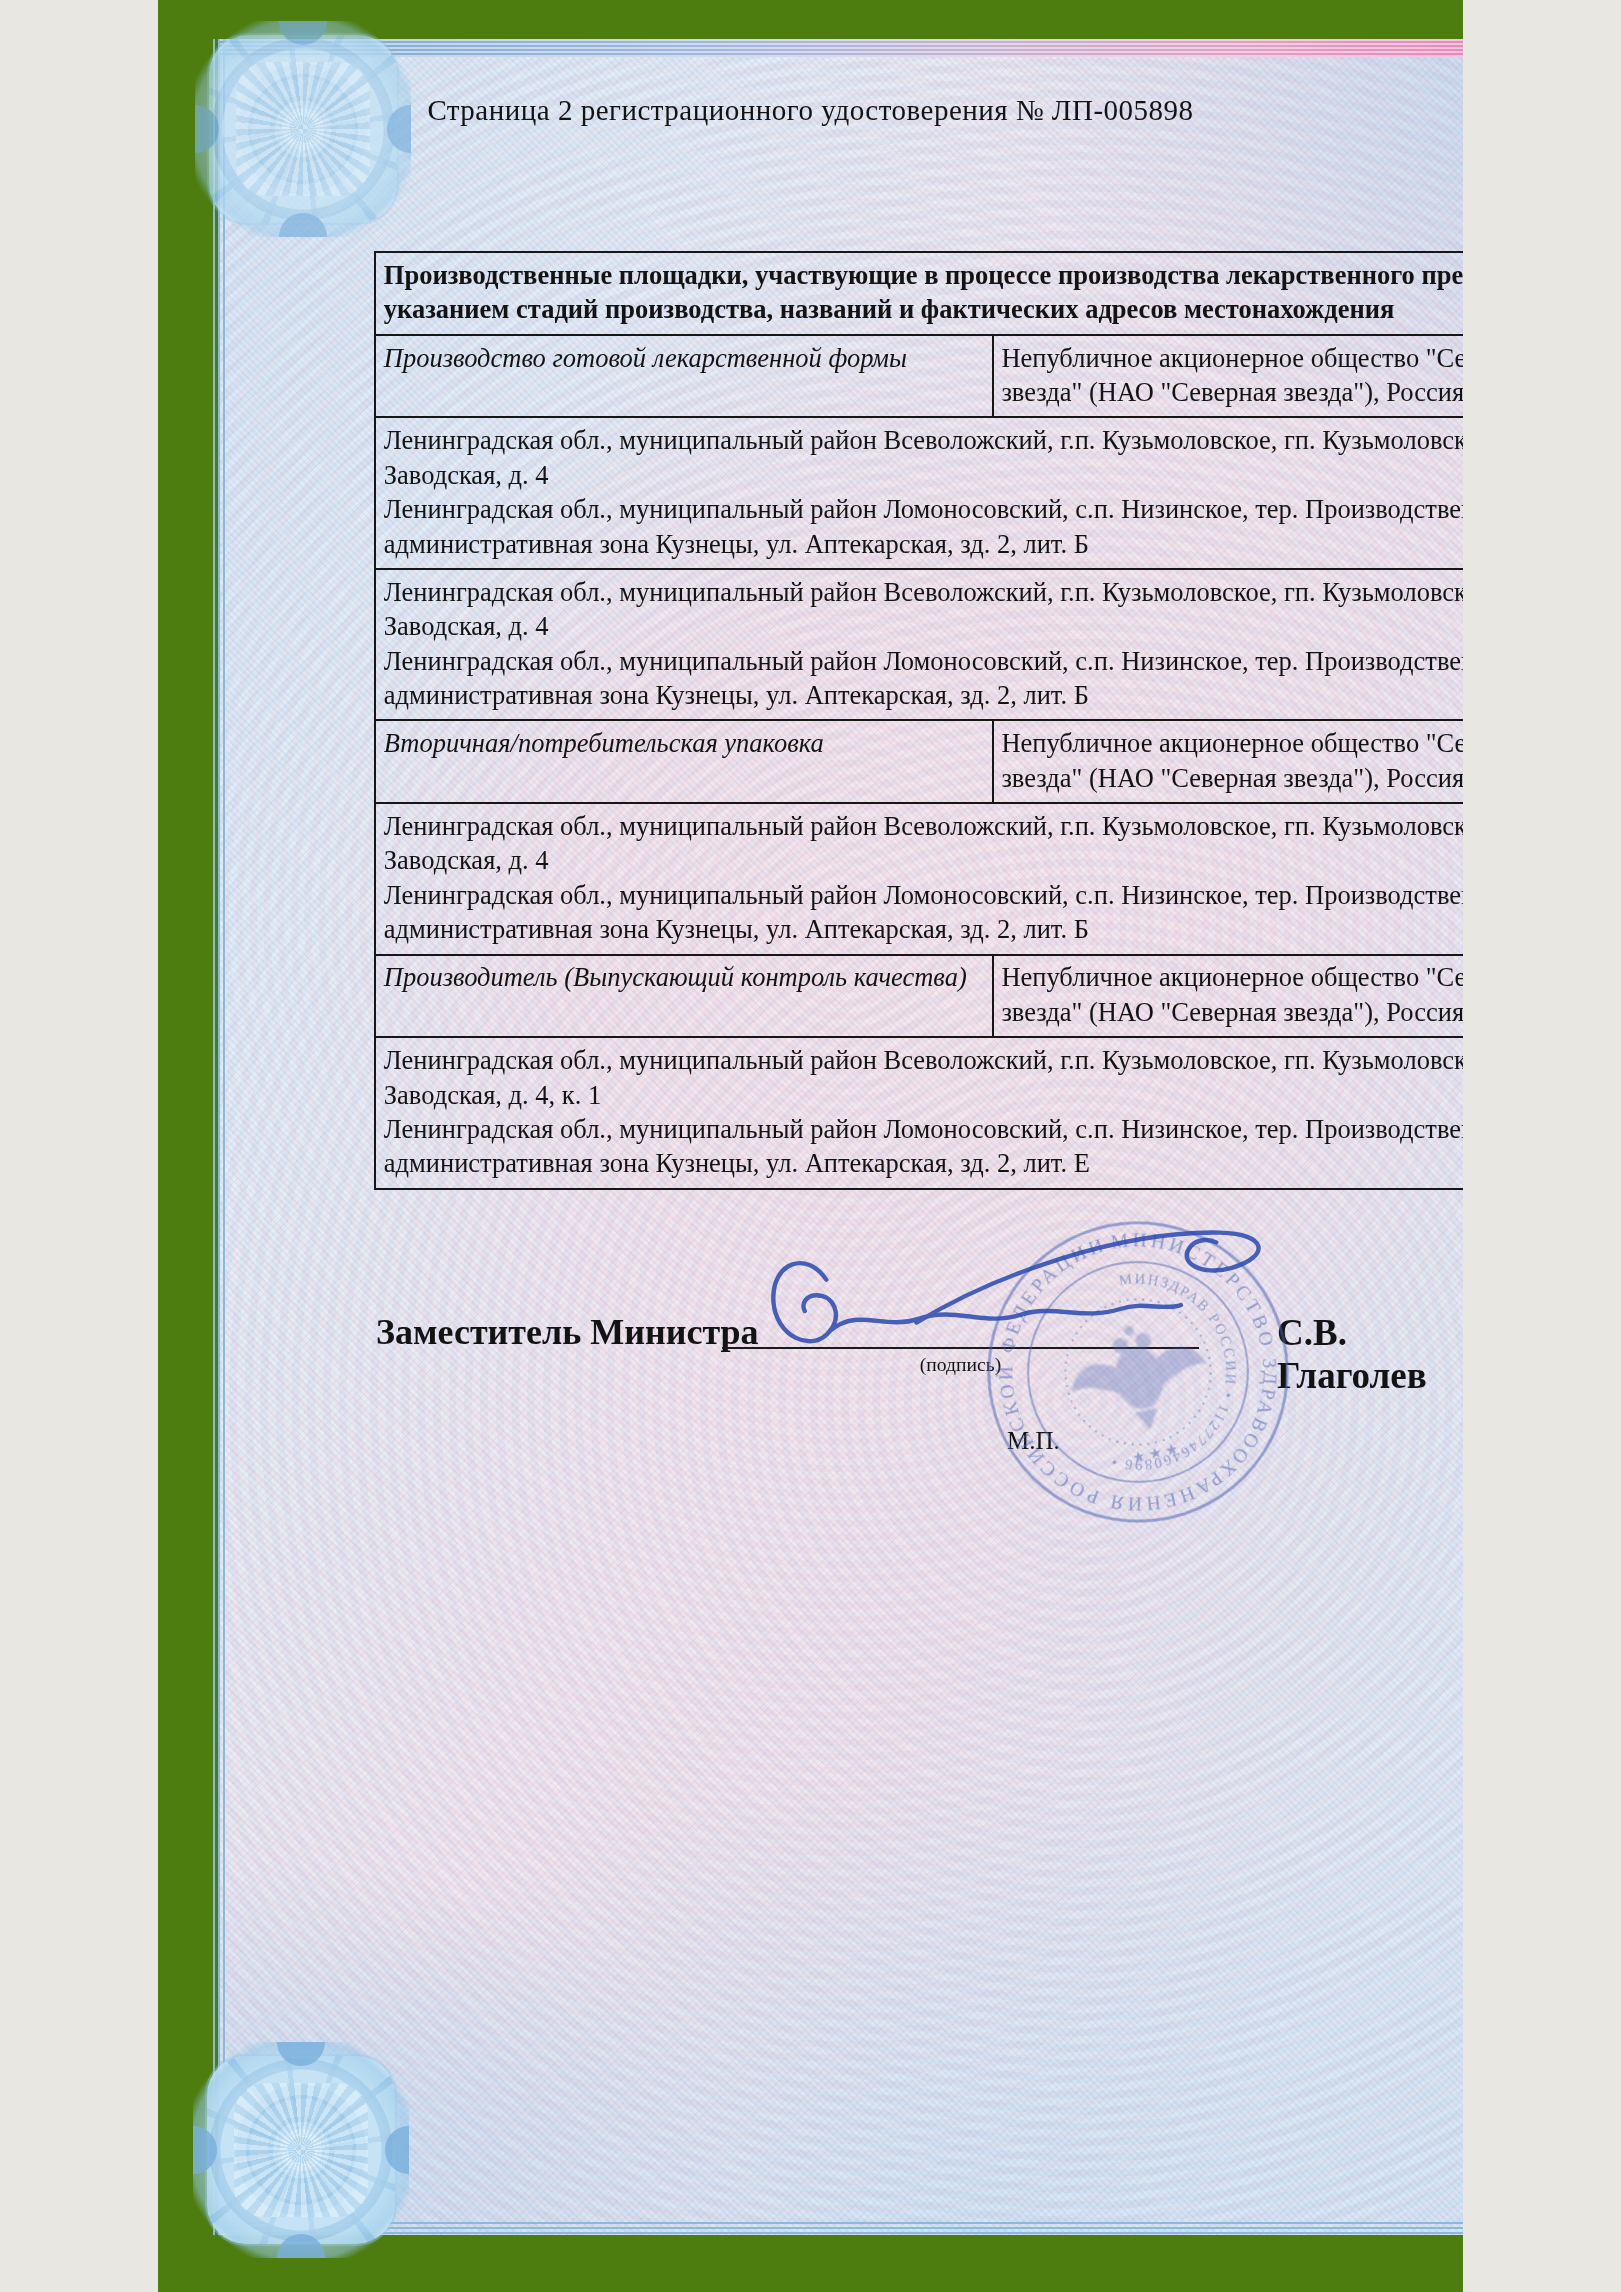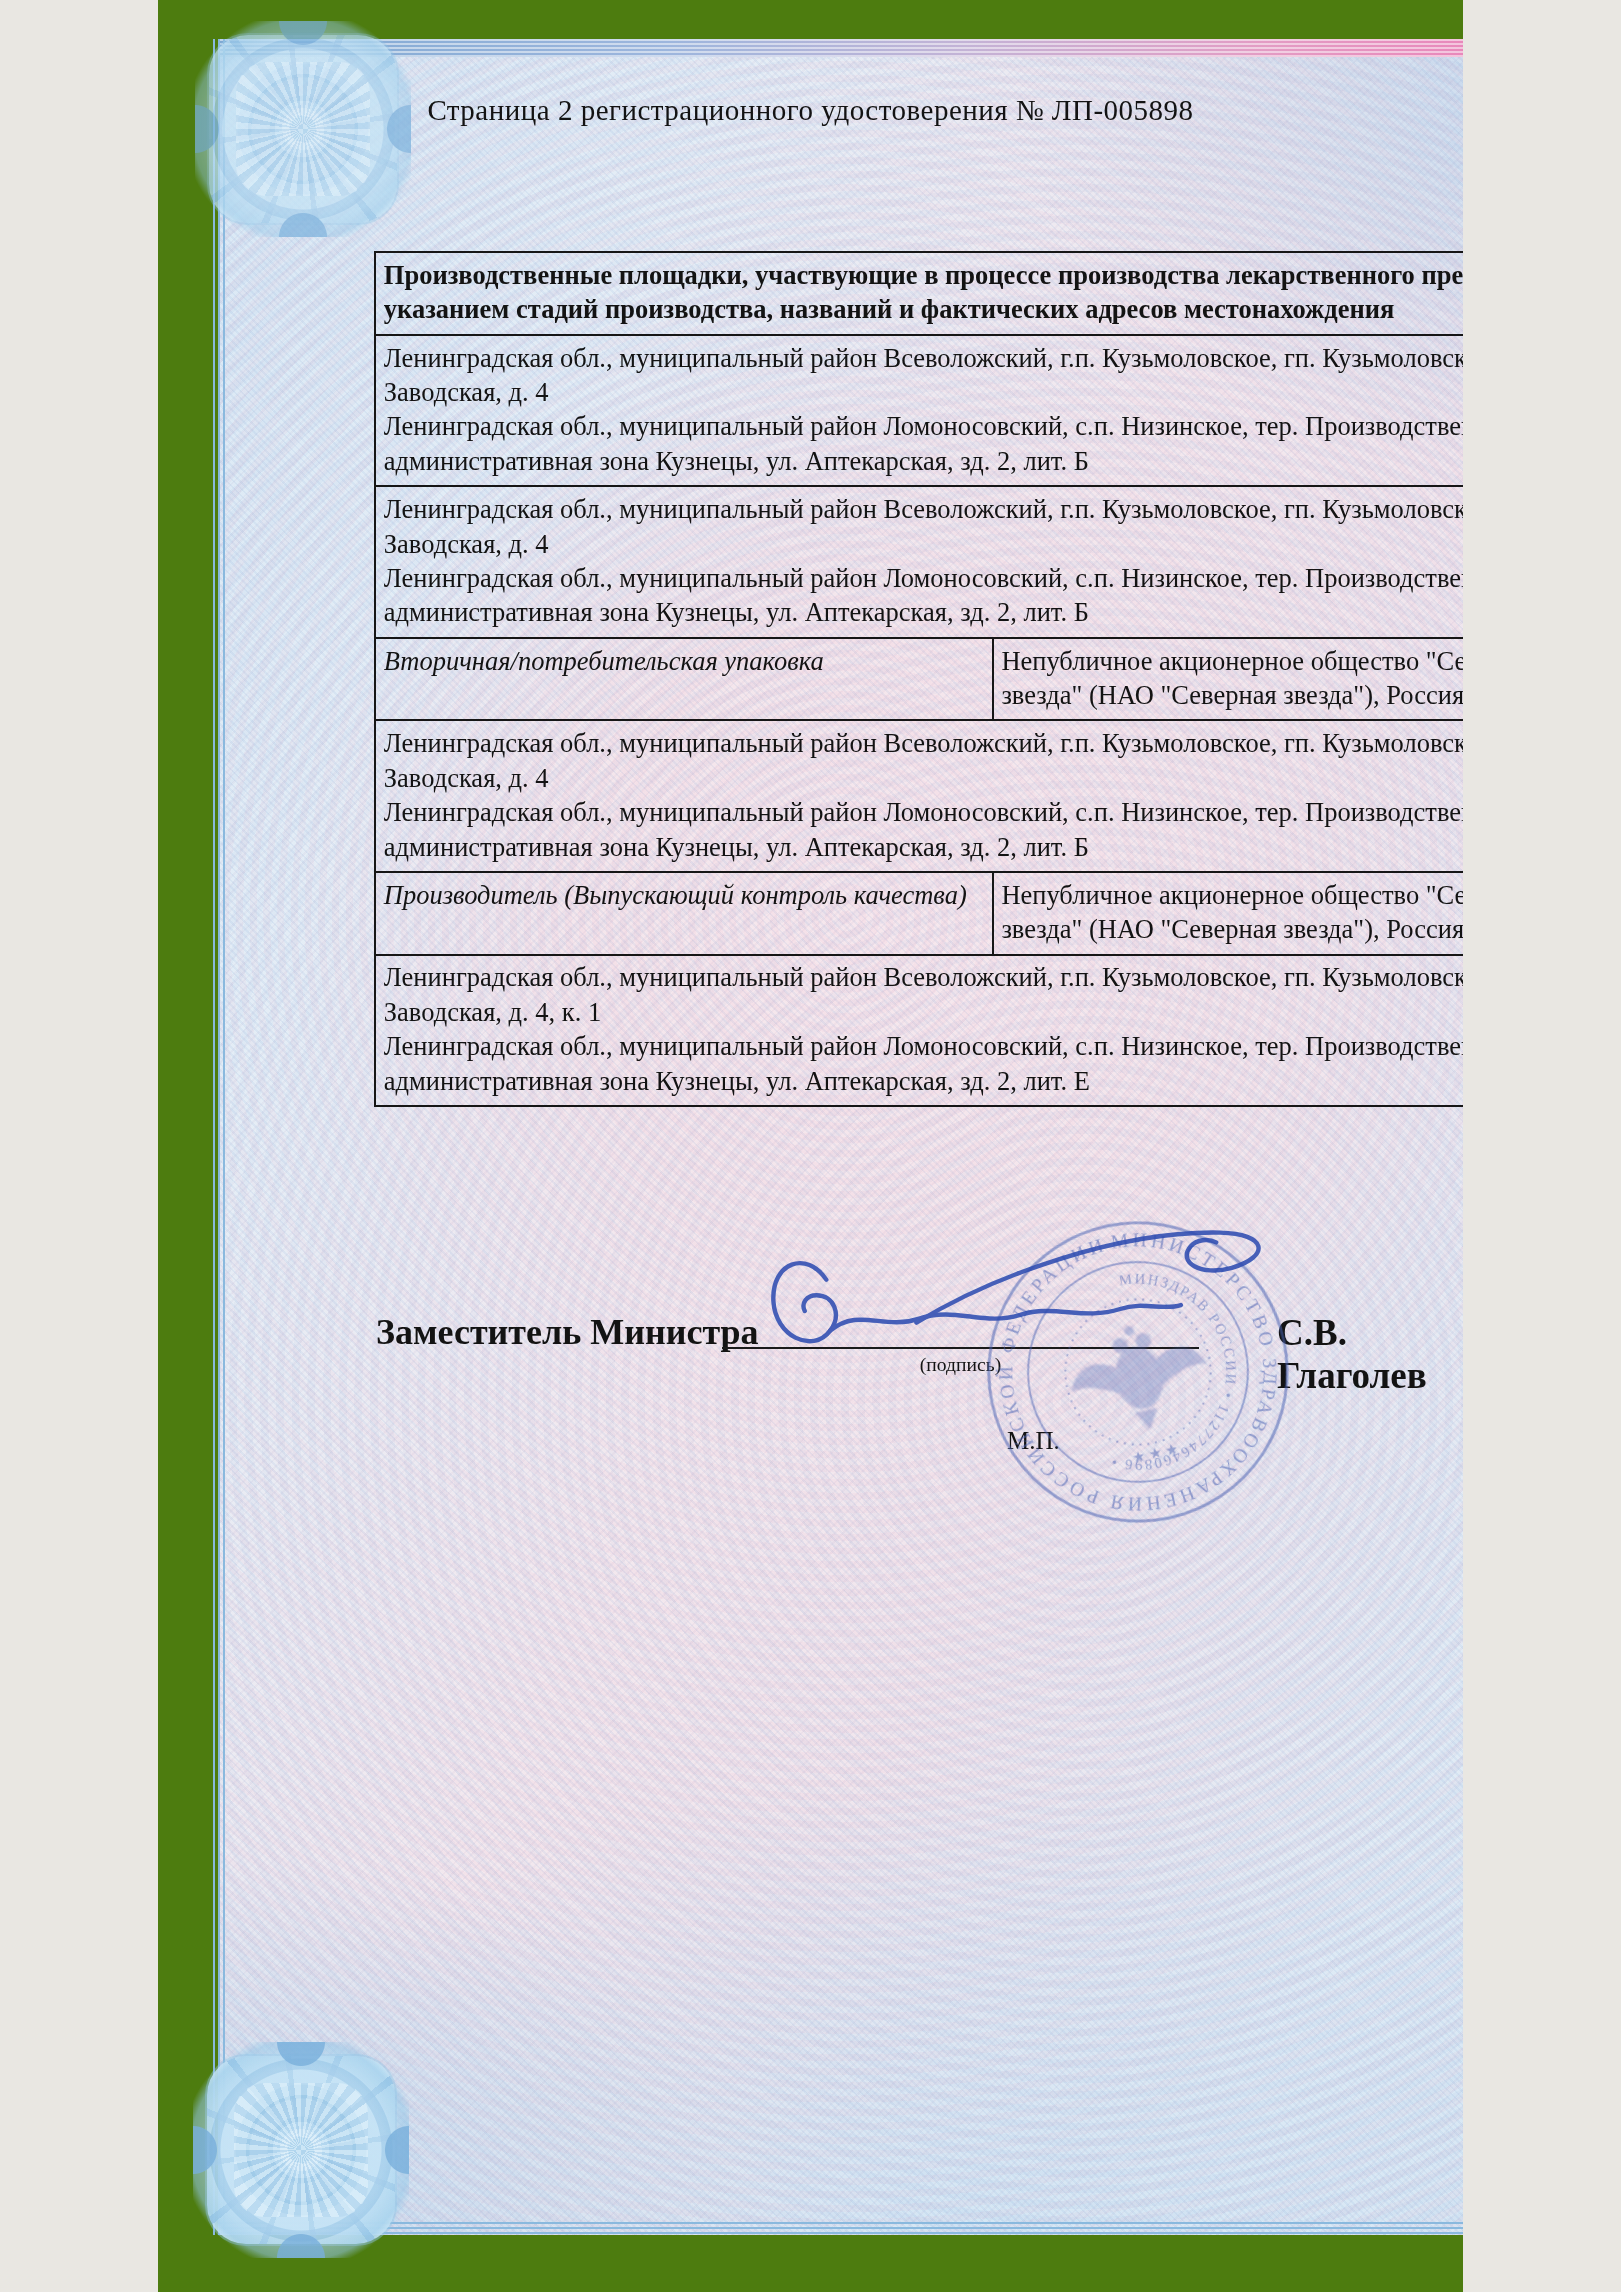--- a/index.html
+++ b/index.html
@@ -115,20 +115,24 @@
   <div class="hole" style="left:1459px;top:2131px;"></div>
 
   <div class="title">Страница 2 регистрационного удостоверения № ЛП-005898</div>
 
   <table class="sites">
     <tbody>
         <tr>
       <td class="th" colspan="2">Производственные площадки, участвующие в процессе производства лекарственного препарата, с указанием стадий производства, названий и фактических адресов местонахождения</td>
     </tr>
 
+    <tr>
+      <td class="stage">Производство готовой лекарственной формы</td>
+      <td>Непубличное акционерное общество "Северная звезда" (НАО "Северная звезда"), Россия</td>
+    </tr>
     <tr>
       <td colspan="2">
         <p class="addr">Ленинградская обл., муниципальный район Всеволожский, г.п. Кузьмоловское, гп. Кузьмоловский, ул. Заводская, д. 4</p>
         <p class="addr">Ленинградская обл., муниципальный район Ломоносовский, с.п. Низинское, тер. Производственно-административная зона Кузнецы, ул. Аптекарская, зд. 2, лит. Б</p>
       </td>
     </tr>
 
     <tr>
       <td colspan="2">
         <p class="addr">Ленинградская обл., муниципальный район Всеволожский, г.п. Кузьмоловское, гп. Кузьмоловский, ул. Заводская, д. 4</p>

